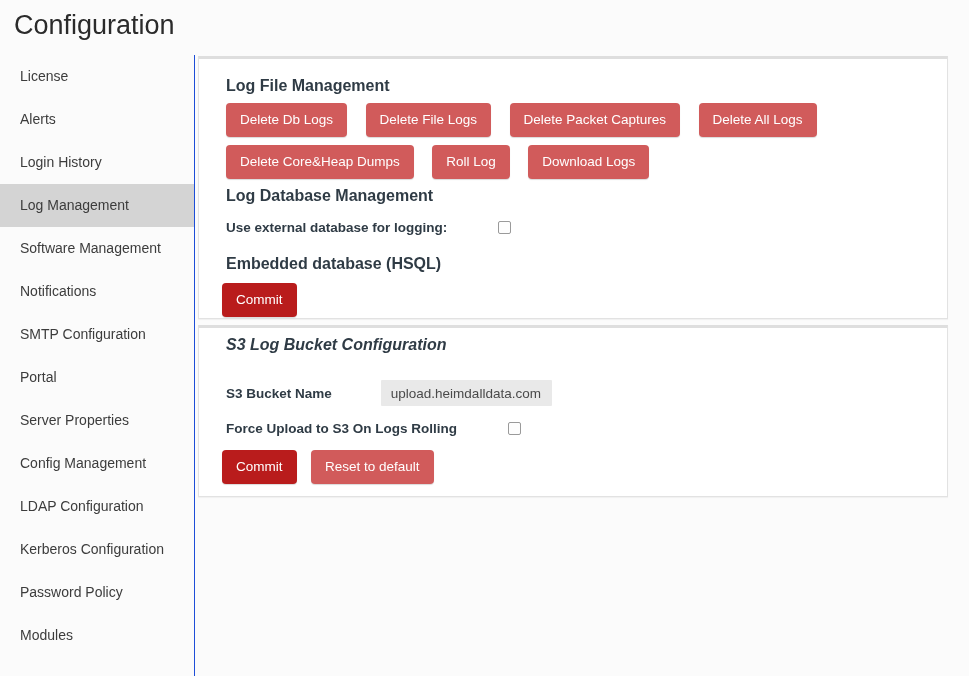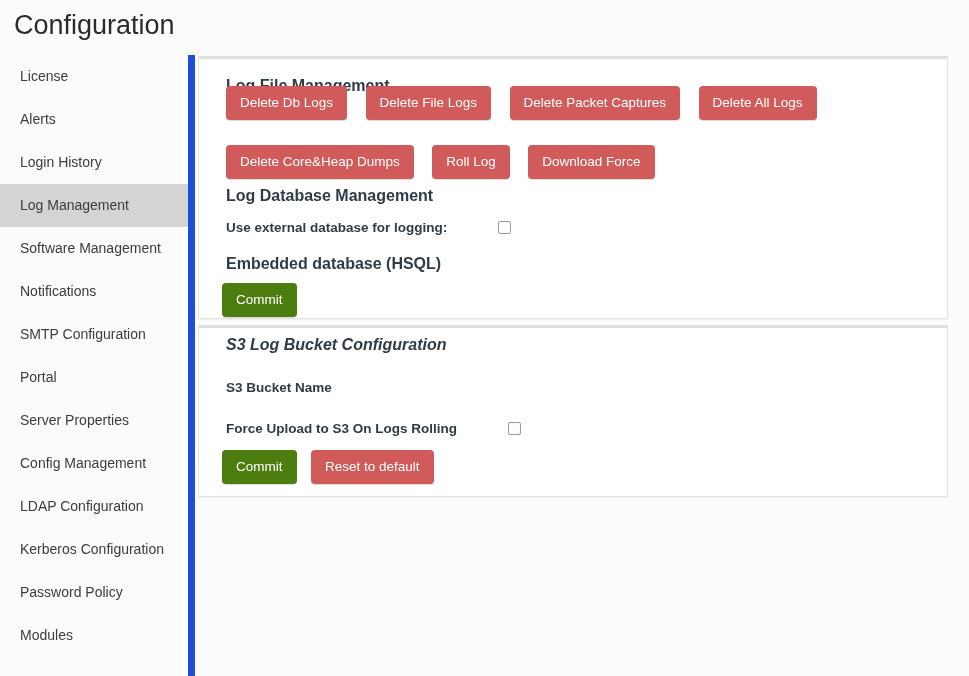--- a/index.html
+++ b/index.html
@@ -25,21 +25,21 @@
     letter-spacing: 0px;
     line-height: 34px;
   }
   
   #sidebar {
     position: absolute;
     left: 0;
     top: 55px;
     width: 195px;
     height: 621px;
-    border-right: 7px solid #1d4ed8;
+    border-right: 1px solid #1d4ed8;
     box-sizing: border-box;
     background: #fbfbfb;
   }
   .nav-item {
     height: 43px;
     line-height: 43px;
     padding-left: 20px;
     font-size: 14px;
     color: #3c3c3c;
     box-sizing: border-box;
@@ -88,30 +88,30 @@
     color: #ffffff;
     font-family: "Liberation Sans", sans-serif;
     font-size: 13.5px;
     line-height: 1;
     padding: 10px 14px;
     cursor: pointer;
     box-shadow: 0 1px 1px rgba(0,0,0,0.15);
     white-space: nowrap;
   }
   .btn-danger { background: #d15b5b; }
-  .btn-success { background: #4d7c0f; }
+  .btn-success { background: #b91c1c; }
 
   .btn-row {
     position: absolute;
     left: 27px;
     white-space: nowrap;
   }
   .btn-row .btn { margin-right: 14px; }
 
-  #btn-row-1 { top: 27px; }
+  #btn-row-1 { top: 44px; }
   #btn-row-2 { top: 86px; }
 
   #lbl-log-file-management { position: absolute; left: 27px; top: 18px; }
   #lbl-log-db-management  { position: absolute; left: 27px; top: 128px; }
 
   .field-row {
     position: absolute;
     left: 27px;
     display: flex;
     align-items: center;
@@ -220,41 +220,42 @@
     <div class="btn-row" id="btn-row-1">
       <button class="btn btn-danger">Delete Db Logs</button>
       <button class="btn btn-danger">Delete File Logs</button>
       <button class="btn btn-danger">Delete Packet Captures</button>
       <button class="btn btn-danger">Delete All Logs</button>
     </div>
 
     <div class="btn-row" id="btn-row-2">
       <button class="btn btn-danger">Delete Core&amp;Heap Dumps</button>
       <button class="btn btn-danger">Roll Log</button>
-      <button class="btn btn-danger">Download Force</button>
+      <button class="btn btn-danger">Download Logs</button>
     </div>
 
     <div class="section-title" id="lbl-log-db-management">Log Database Management</div>
 
     <div class="field-row" id="row-external-db">
       <span class="field-label">Use external database for logging:</span>
       <input type="checkbox" class="cbx" style="">
     </div>
 
     <div class="section-title" id="lbl-embedded-db">Embedded database (HSQL)</div>
 
     <button class="btn btn-success" id="btn-commit-db">Commit</button>
   </section>
 
   <section class="panel" id="panel-s3">
 
     <div class="section-title" id="lbl-s3-title">S3 Log Bucket Configuration</div>
 
     <div class="field-row" id="row-bucket">
       <span class="field-label">S3 Bucket Name</span>
+      <input type="text" class="text-input" value="upload.heimdalldata.com" style="">
     </div>
 
     <div class="field-row" id="row-force">
       <span class="field-label">Force Upload to S3 On Logs Rolling</span>
       <input type="checkbox" class="cbx" style="">
     </div>
 
     <div id="s3-actions">
       <button class="btn btn-success">Commit</button>
       <button class="btn btn-danger">Reset to default</button>

